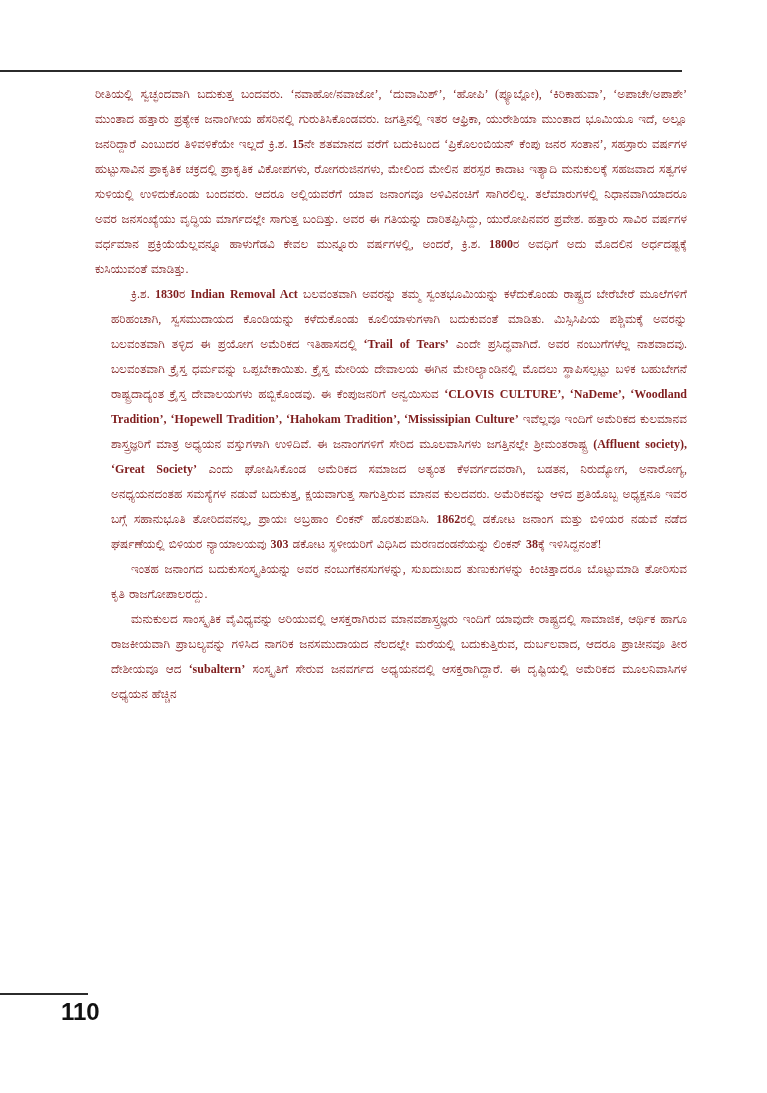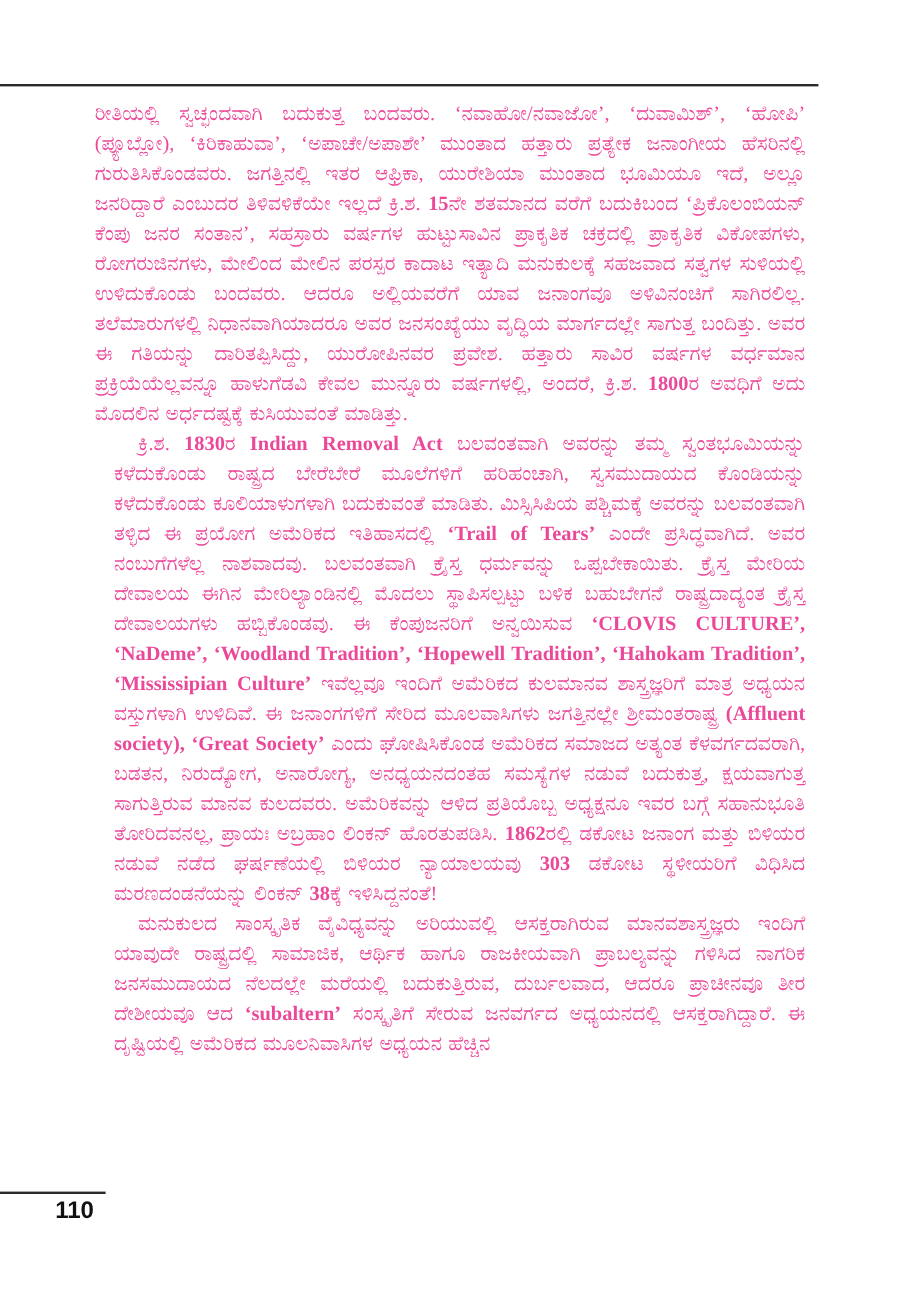--- a/index.html
+++ b/index.html
@@ -14,56 +14,57 @@
     .top-rule {
       position: absolute;
       left: 0;
       top: 70px;
       width: 682px;
       height: 2px;
       background: #2b2b2b;
     }
     .text-block {
       position: absolute;
-      left: 79px;
+      left: 95px;
       top: 82px;
       width: 592px;
-      color: #ec4899;
-      font-size: 17px;
+      color: #7f1d1d;
+      font-size: 12px;
       line-height: 25px;
       text-align: justify;
       word-spacing: 1px;
     }
     .para { margin: 0; }
     .para.indent { text-indent: 20px; margin-left: 16px; }
     .run { font-weight: normal; }
     .run.bold { font-weight: bold; }
     .footer-rule {
       position: absolute;
       left: 0;
       top: 993px;
       width: 88px;
       height: 2px;
       background: #2b2b2b;
     }
     .page-number {
       position: absolute;
-      left: 46px;
+      left: 61px;
       top: 998px;
       font-family: "Liberation Sans", sans-serif;
       font-weight: bold;
-      font-size: 20px;
+      font-size: 24px;
       color: #111111;
     }
   </style>
 </head>
 <body>
 
 <div class="top-rule"></div>
 
 <div class="text-block">
     <p class="para"><span class="run">ರೀತಿಯಲ್ಲಿ ಸ್ವಚ್ಛಂದವಾಗಿ ಬದುಕುತ್ತ ಬಂದವರು. ‘ನವಾಹೋ/ನವಾಜೋ’, ‘ದುವಾಮಿಶ್’, ‘ಹೋಪಿ’ (ಪ್ಯೂಬ್ಲೋ), ‘ಕಿರಿಕಾಹುವಾ’, ‘ಅಪಾಚೇ/ಅಪಾಶೇ’ ಮುಂತಾದ ಹತ್ತಾರು ಪ್ರತ್ಯೇಕ ಜನಾಂಗೀಯ ಹೆಸರಿನಲ್ಲಿ ಗುರುತಿಸಿಕೊಂಡವರು. ಜಗತ್ತಿನಲ್ಲಿ ಇತರ ಆಫ್ರಿಕಾ, ಯುರೇಶಿಯಾ ಮುಂತಾದ ಭೂಮಿಯೂ ಇದೆ, ಅಲ್ಲೂ ಜನರಿದ್ದಾರೆ ಎಂಬುದರ ತಿಳಿವಳಿಕೆಯೇ ಇಲ್ಲದೆ ಕ್ರಿ.ಶ. </span><span class="run bold">15</span><span class="run">ನೇ ಶತಮಾನದ ವರೆಗೆ ಬದುಕಿಬಂದ ‘ಪ್ರಿಕೊಲಂಬಿಯನ್ ಕೆಂಪು ಜನರ ಸಂತಾನ’, ಸಹಸ್ರಾರು ವರ್ಷಗಳ ಹುಟ್ಟುಸಾವಿನ ಪ್ರಾಕೃತಿಕ ಚಕ್ರದಲ್ಲಿ ಪ್ರಾಕೃತಿಕ ವಿಕೋಪಗಳು, ರೋಗರುಜಿನಗಳು, ಮೇಲಿಂದ ಮೇಲಿನ ಪರಸ್ಪರ ಕಾದಾಟ ಇತ್ಯಾದಿ ಮನುಕುಲಕ್ಕೆ ಸಹಜವಾದ ಸತ್ವಗಳ ಸುಳಿಯಲ್ಲಿ ಉಳಿದುಕೊಂಡು ಬಂದವರು. ಆದರೂ ಅಲ್ಲಿಯವರೆಗೆ ಯಾವ ಜನಾಂಗವೂ ಅಳಿವಿನಂಚಿಗೆ ಸಾಗಿರಲಿಲ್ಲ. ತಲೆಮಾರುಗಳಲ್ಲಿ ನಿಧಾನವಾಗಿಯಾದರೂ ಅವರ ಜನಸಂಖ್ಯೆಯು ವೃದ್ಧಿಯ ಮಾರ್ಗದಲ್ಲೇ ಸಾಗುತ್ತ ಬಂದಿತ್ತು. ಅವರ ಈ ಗತಿಯನ್ನು ದಾರಿತಪ್ಪಿಸಿದ್ದು, ಯುರೋಪಿನವರ ಪ್ರವೇಶ. ಹತ್ತಾರು ಸಾವಿರ ವರ್ಷಗಳ ವರ್ಧಮಾನ ಪ್ರಕ್ರಿಯೆಯೆಲ್ಲವನ್ನೂ ಹಾಳುಗೆಡವಿ ಕೇವಲ ಮುನ್ನೂರು ವರ್ಷಗಳಲ್ಲಿ, ಅಂದರೆ, ಕ್ರಿ.ಶ. </span><span class="run bold">1800</span><span class="run">ರ ಅವಧಿಗೆ ಅದು ಮೊದಲಿನ ಅರ್ಧದಷ್ಟಕ್ಕೆ ಕುಸಿಯುವಂತೆ ಮಾಡಿತ್ತು.</span></p>
     <p class="para indent"><span class="run">ಕ್ರಿ.ಶ. </span><span class="run bold">1830</span><span class="run">ರ </span><span class="run bold">Indian Removal Act</span><span class="run"> ಬಲವಂತವಾಗಿ ಅವರನ್ನು ತಮ್ಮ ಸ್ವಂತಭೂಮಿಯನ್ನು ಕಳೆದುಕೊಂಡು ರಾಷ್ಟ್ರದ ಬೇರೆಬೇರೆ ಮೂಲೆಗಳಿಗೆ ಹರಿಹಂಚಾಗಿ, ಸ್ವಸಮುದಾಯದ ಕೊಂಡಿಯನ್ನು ಕಳೆದುಕೊಂಡು ಕೂಲಿಯಾಳುಗಳಾಗಿ ಬದುಕುವಂತೆ ಮಾಡಿತು. ಮಿಸ್ಸಿಸಿಪಿಯ ಪಶ್ಚಿಮಕ್ಕೆ ಅವರನ್ನು ಬಲವಂತವಾಗಿ ತಳ್ಳಿದ ಈ ಪ್ರಯೋಗ ಅಮೆರಿಕದ ಇತಿಹಾಸದಲ್ಲಿ </span><span class="run bold">‘Trail of Tears’</span><span class="run"> ಎಂದೇ ಪ್ರಸಿದ್ಧವಾಗಿದೆ. ಅವರ ನಂಬುಗೆಗಳೆಲ್ಲ ನಾಶವಾದವು. ಬಲವಂತವಾಗಿ ಕ್ರೈಸ್ತ ಧರ್ಮವನ್ನು ಒಪ್ಪಬೇಕಾಯಿತು. ಕ್ರೈಸ್ತ ಮೇರಿಯ ದೇವಾಲಯ ಈಗಿನ ಮೇರಿಲ್ಯಾಂಡಿನಲ್ಲಿ ಮೊದಲು ಸ್ಥಾಪಿಸಲ್ಪಟ್ಟು ಬಳಿಕ ಬಹುಬೇಗನೆ ರಾಷ್ಟ್ರದಾದ್ಯಂತ ಕ್ರೈಸ್ತ ದೇವಾಲಯಗಳು ಹಬ್ಬಿಕೊಂಡವು. ಈ ಕೆಂಪುಜನರಿಗೆ ಅನ್ವಯಿಸುವ </span><span class="run bold">‘CLOVIS CULTURE’, ‘NaDeme’, ‘Woodland Tradition’, ‘Hopewell Tradition’, ‘Hahokam Tradition’, ‘Mississipian Culture’</span><span class="run"> ಇವೆಲ್ಲವೂ ಇಂದಿಗೆ ಅಮೆರಿಕದ ಕುಲಮಾನವ ಶಾಸ್ತ್ರಜ್ಞರಿಗೆ ಮಾತ್ರ ಅಧ್ಯಯನ ವಸ್ತುಗಳಾಗಿ ಉಳಿದಿವೆ. ಈ ಜನಾಂಗಗಳಿಗೆ ಸೇರಿದ ಮೂಲವಾಸಿಗಳು ಜಗತ್ತಿನಲ್ಲೇ ಶ್ರೀಮಂತರಾಷ್ಟ್ರ </span><span class="run bold">(Affluent society),</span><span class="run"> </span><span class="run bold">‘Great Society’</span><span class="run"> ಎಂದು ಘೋಷಿಸಿಕೊಂಡ ಅಮೆರಿಕದ ಸಮಾಜದ ಅತ್ಯಂತ ಕೆಳವರ್ಗದವರಾಗಿ, ಬಡತನ, ನಿರುದ್ಯೋಗ, ಅನಾರೋಗ್ಯ, ಅನಧ್ಯಯನದಂತಹ ಸಮಸ್ಯೆಗಳ ನಡುವೆ ಬದುಕುತ್ತ, ಕ್ಷಯವಾಗುತ್ತ ಸಾಗುತ್ತಿರುವ ಮಾನವ ಕುಲದವರು. ಅಮೆರಿಕವನ್ನು ಆಳಿದ ಪ್ರತಿಯೊಬ್ಬ ಅಧ್ಯಕ್ಷನೂ ಇವರ ಬಗ್ಗೆ ಸಹಾನುಭೂತಿ ತೋರಿದವನಲ್ಲ, ಪ್ರಾಯಃ ಅಬ್ರಹಾಂ ಲಿಂಕನ್ ಹೊರತುಪಡಿಸಿ. </span><span class="run bold">1862</span><span class="run">ರಲ್ಲಿ ಡಕೋಟ ಜನಾಂಗ ಮತ್ತು ಬಿಳಿಯರ ನಡುವೆ ನಡೆದ ಘರ್ಷಣೆಯಲ್ಲಿ ಬಿಳಿಯರ ನ್ಯಾಯಾಲಯವು </span><span class="run bold">303</span><span class="run"> ಡಕೋಟ ಸ್ಥಳೀಯರಿಗೆ ವಿಧಿಸಿದ ಮರಣದಂಡನೆಯನ್ನು ಲಿಂಕನ್ </span><span class="run bold">38</span><span class="run">ಕ್ಕೆ ಇಳಿಸಿದ್ದನಂತೆ!</span></p>
+    <p class="para indent"><span class="run">ಇಂತಹ ಜನಾಂಗದ ಬದುಕುಸಂಸ್ಕೃತಿಯನ್ನು ಅವರ ನಂಬುಗೆಕನಸುಗಳನ್ನು, ಸುಖದುಃಖದ ತುಣುಕುಗಳನ್ನು ಕಿಂಚಿತ್ತಾದರೂ ಬೊಟ್ಟುಮಾಡಿ ತೋರಿಸುವ ಕೃತಿ ರಾಜಗೋಪಾಲರದ್ದು.</span></p>
     <p class="para indent"><span class="run">ಮನುಕುಲದ ಸಾಂಸ್ಕೃತಿಕ ವೈವಿಧ್ಯವನ್ನು ಅರಿಯುವಲ್ಲಿ ಆಸಕ್ತರಾಗಿರುವ ಮಾನವಶಾಸ್ತ್ರಜ್ಞರು ಇಂದಿಗೆ ಯಾವುದೇ ರಾಷ್ಟ್ರದಲ್ಲಿ ಸಾಮಾಜಿಕ, ಆರ್ಥಿಕ ಹಾಗೂ ರಾಜಕೀಯವಾಗಿ ಪ್ರಾಬಲ್ಯವನ್ನು ಗಳಿಸಿದ ನಾಗರಿಕ ಜನಸಮುದಾಯದ ನೆಲದಲ್ಲೇ ಮರೆಯಲ್ಲಿ ಬದುಕುತ್ತಿರುವ, ದುರ್ಬಲವಾದ, ಆದರೂ ಪ್ರಾಚೀನವೂ ತೀರ ದೇಶೀಯವೂ ಆದ </span><span class="run bold">‘subaltern’</span><span class="run"> ಸಂಸ್ಕೃತಿಗೆ ಸೇರುವ ಜನವರ್ಗದ ಅಧ್ಯಯನದಲ್ಲಿ ಆಸಕ್ತರಾಗಿದ್ದಾರೆ. ಈ ದೃಷ್ಟಿಯಲ್ಲಿ ಅಮೆರಿಕದ ಮೂಲನಿವಾಸಿಗಳ ಅಧ್ಯಯನ ಹೆಚ್ಚಿನ</span></p>
   </div>
 
 <div class="footer-rule"></div>
 <div class="page-number">110</div>
 
 </body></html>

